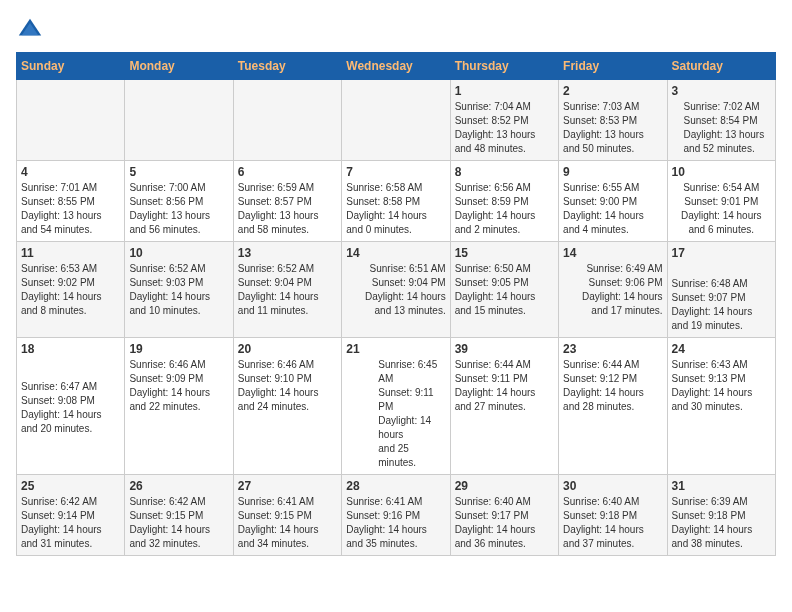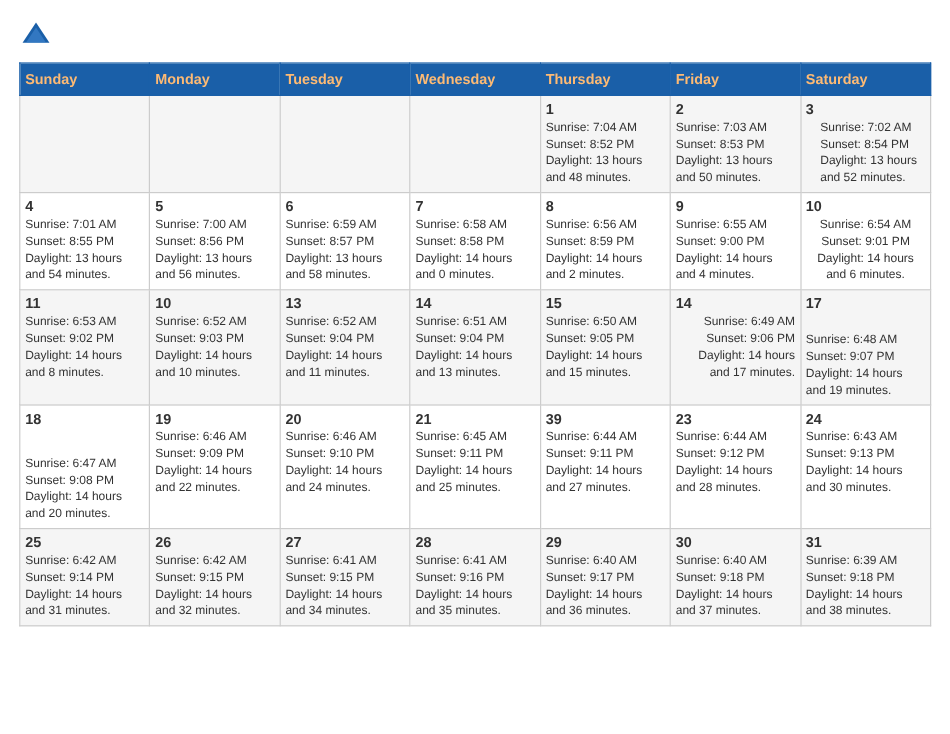--- a/index.html
+++ b/index.html
@@ -223,21 +223,21 @@
         </td>
         <td>
           <span class="day-number">13</span>
           <div class="day-info" style="white-space: pre-line;">Sunrise: 6:52 AM
 Sunset: 9:04 PM
 Daylight: 14 hours
 and 11 minutes.</div>
         </td>
         <td>
           <span class="day-number">14</span>
-          <div class="day-info" style="white-space: pre-line;">Sunrise: 6:51 AM
+          <div class="day-info" style="white-space: pre-line; text-align: right;">Sunrise: 6:51 AM
 Sunset: 9:04 PM
 Daylight: 14 hours
 and 13 minutes.</div>
         </td>
         <td>
           <span class="day-number">15</span>
           <div class="day-info" style="white-space: pre-line;">Sunrise: 6:50 AM
 Sunset: 9:05 PM
 Daylight: 14 hours
 and 15 minutes.</div>
@@ -274,21 +274,21 @@
         </td>
         <td>
           <span class="day-number">20</span>
           <div class="day-info" style="white-space: pre-line;">Sunrise: 6:46 AM
 Sunset: 9:10 PM
 Daylight: 14 hours
 and 24 minutes.</div>
         </td>
         <td>
           <span class="day-number">21</span>
-          <div class="day-info" style="white-space: pre-line;">Sunrise: 6:45 AM
+          <div class="day-info" style="white-space: pre-line; margin-left: 32px;">Sunrise: 6:45 AM
 Sunset: 9:11 PM
 Daylight: 14 hours
 and 25 minutes.</div>
         </td>
         <td>
           <span class="day-number">39</span>
           <div class="day-info" style="white-space: pre-line;">Sunrise: 6:44 AM
 Sunset: 9:11 PM
 Daylight: 14 hours
 and 27 minutes.</div>

